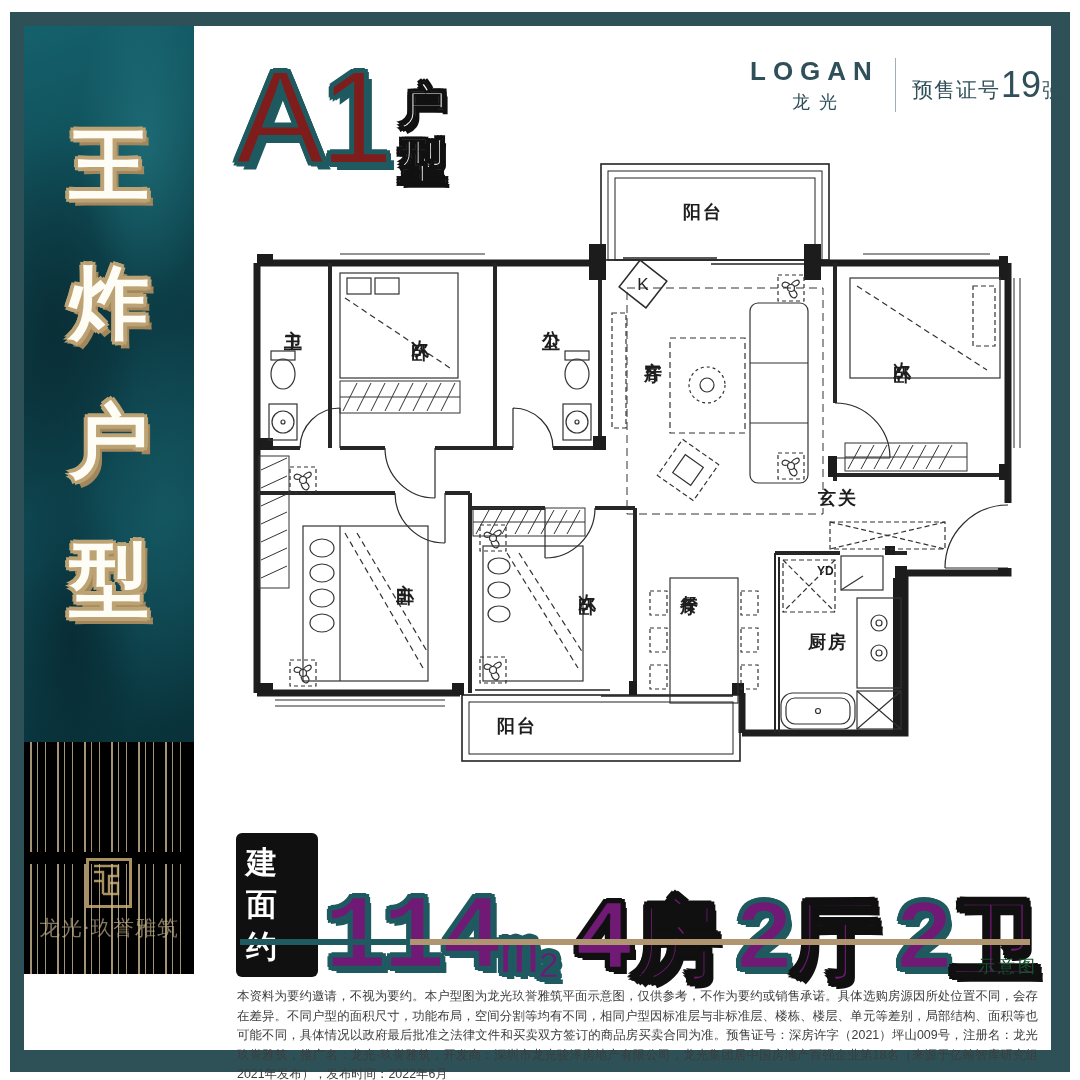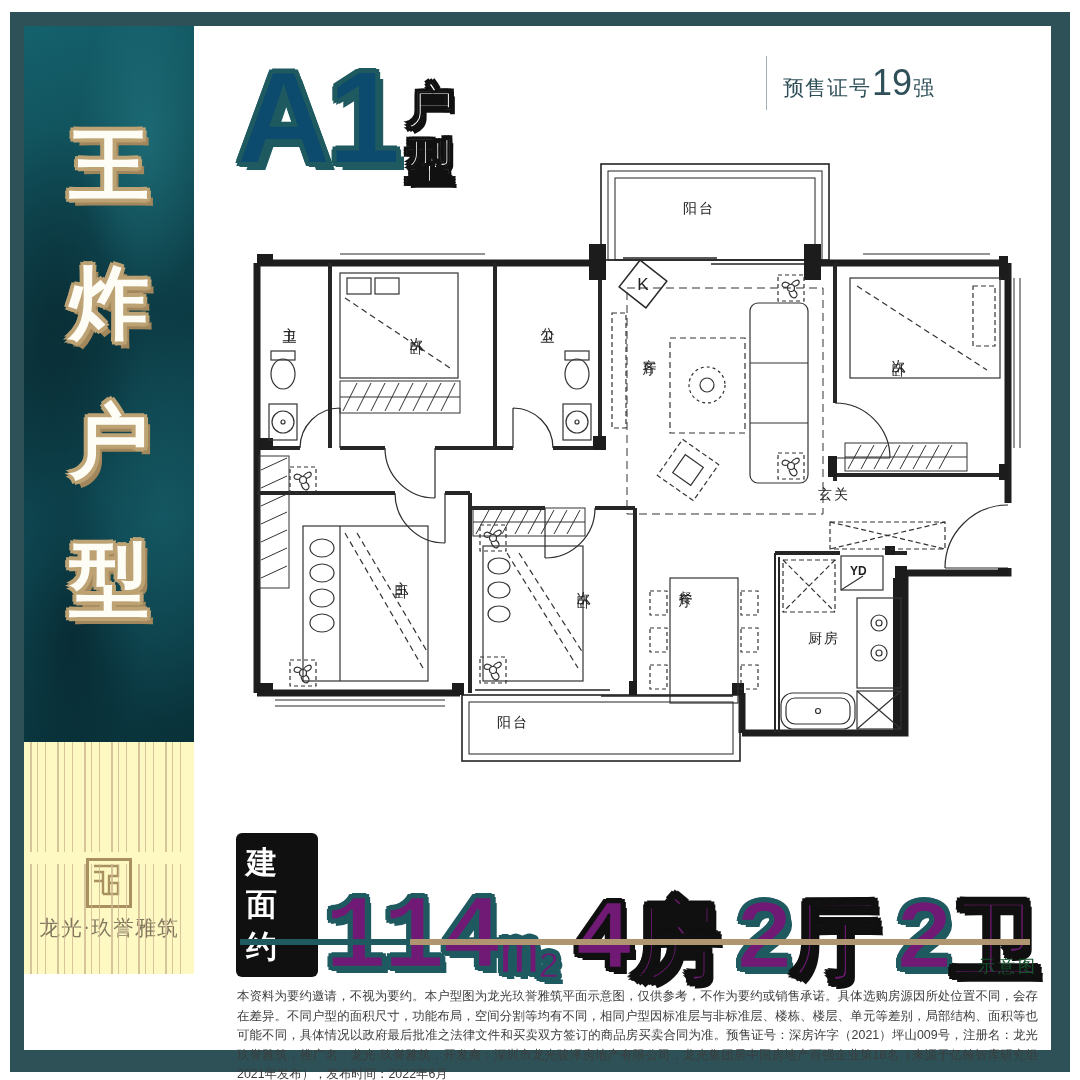--- a/index.html
+++ b/index.html
@@ -14,53 +14,53 @@
     background:
       radial-gradient(ellipse 65% 35% at 72% 16%, rgba(38,126,136,.55), rgba(0,0,0,0) 62%),
       radial-gradient(ellipse 75% 42% at 18% 42%, rgba(9,44,52,.85), rgba(0,0,0,0) 66%),
       radial-gradient(ellipse 85% 48% at 82% 68%, rgba(26,100,110,.5), rgba(0,0,0,0) 60%),
       radial-gradient(ellipse 65% 38% at 28% 86%, rgba(7,38,46,.75), rgba(0,0,0,0) 62%),
       linear-gradient(160deg,#14616c 0%,#0c3b44 45%,#0e4954 70%,#093139 100%);
     display:flex;flex-direction:column;align-items:center;padding-top:100px;box-sizing:border-box;}
   .brush-char{font-size:80px;font-weight:800;color:#fdfdf6;line-height:1;height:138px;
     text-shadow:-3px -3px 0 #bda274,3px -3px 0 #bda274,-3px 3px 0 #bda274,3px 3px 0 #bda274,
       -4px 0 0 #bda274,4px 0 0 #bda274,0 -4px 0 #bda274,0 4px 0 #bda274,6px 7px 0 #a2875c;}
-  .sidebar-cream{position:relative;width:100%;height:232px;background:#fef9c3;}
+  .sidebar-cream{position:relative;width:100%;height:232px;background:#000000;}
   .stripes{position:absolute;left:6px;right:6px;height:110px;
     background:
       repeating-linear-gradient(90deg,#cdb791 0 2px,rgba(0,0,0,0) 2px 7px,#cdb791 7px 8px,rgba(0,0,0,0) 8px 15px,#cdb791 15px 16px,rgba(0,0,0,0) 16px 27px);
     opacity:.8;}
   .stripes.top{top:0;}
   .stripes.bottom{bottom:0;}
   .seal{position:absolute;left:50%;top:116px;transform:translateX(-50%);width:40px;height:44px;
         border:3px solid #a8905f;}
   .project-name{position:absolute;left:0;right:0;top:172px;text-align:center;
         font-family:"Liberation Serif","DejaVu Serif",serif;font-size:21px;letter-spacing:1px;color:#82775f;}
   
   .brand{position:absolute;left:750px;top:56px;display:flex;align-items:center;color:#2f4f59;}
   .brand .en{font-size:26px;letter-spacing:7px;font-weight:600;text-align:center;}
   .brand .cn{font-size:18px;letter-spacing:9px;margin-top:3px;text-align:center;text-indent:9px;}
   .brand .divider{width:1px;height:54px;background:#9db0b4;margin:0 16px;}
   .brand .rank{font-size:21px;display:flex;align-items:baseline;letter-spacing:1px;}
   .brand .rank b{font-size:36px;font-weight:500;margin:0 1px;letter-spacing:0;}
   
   .unit-title{position:absolute;left:236px;top:52px;display:flex;align-items:flex-start;}
-  .a1{font-size:132px;line-height:1;font-weight:700;color:#0c4a6e;letter-spacing:-4px;
+  .a1{font-size:132px;line-height:1;font-weight:400;color:#7f1d1d;letter-spacing:-4px;
       -webkit-text-stroke:2px #1e5a60;
       text-shadow:-3px -3px 0 #1e5a60,3px -3px 0 #1e5a60,-3px 3px 0 #1e5a60,3px 3px 0 #1e5a60,
         -4px 0 0 #1e5a60,4px 0 0 #1e5a60,0 4px 0 #1e5a60,0 -4px 0 #1e5a60,7px 7px 0 #1e5a60;}
   .suffix-col{display:flex;flex-direction:column;margin:26px 0 0 10px;}
   .suffix-col span{font-size:47px;line-height:1.18;font-weight:800;color:#fff;
       -webkit-text-stroke:1px #111;
       text-shadow:-3px -3px 0 #111,3px -3px 0 #111,-3px 3px 0 #111,3px 3px 0 #111,
         -3px 0 0 #111,3px 0 0 #111,0 3px 0 #111,0 -3px 0 #111,4px 5px 0 #111;}
   
   .plan{position:absolute;left:245px;top:148px;width:780px;height:650px;}
   .plan svg{position:absolute;left:0;top:0;}
-  .room-label{position:absolute;color:#1d1d1d;font-size:14px;font-weight:400;letter-spacing:2px;white-space:nowrap;}
+  .room-label{position:absolute;color:#1d1d1d;font-size:18px;font-weight:700;letter-spacing:2px;white-space:nowrap;}
   .room-label.v{writing-mode:vertical-rl;text-orientation:upright;letter-spacing:4px;}
   .room-label.small{font-size:12px;font-weight:700;letter-spacing:0;}
   
   .headline{position:absolute;left:236px;top:833px;width:804px;display:flex;align-items:flex-end;}
   .badge{background:#101010;color:#fff;font-size:31px;font-weight:800;letter-spacing:2px;
          padding:9px 10px;border-radius:6px;margin:0 6px 6px 0;}
   .big{line-height:.82;font-weight:800;color:#701a75;font-family:Liberation Mono, monospace;}
   .teal-out{-webkit-text-stroke:2.5px #1e5a60;
     text-shadow:-3px -3px 0 #1e5a60,3px -3px 0 #1e5a60,-3px 3px 0 #1e5a60,3px 3px 0 #1e5a60,
       -4px 0 0 #1e5a60,4px 0 0 #1e5a60,0 4px 0 #1e5a60,0 -4px 0 #1e5a60,5px 6px 0 #1e5a60;}
@@ -102,20 +102,24 @@
             <path d="M5 5 H29 V15 H20 V33 M5 11 H14 V33 M5 20 H14 M20 22 H29 V33 H14"></path>
           </g>
         </svg>
       </div>
       <div class="project-name">龙光·玖誉雅筑</div>
       <div class="stripes bottom"></div>
     </div>
   </div>
 
   <div class="brand">
+    <div>
+      <div class="en">LOGAN</div>
+      <div class="cn">龙光</div>
+    </div>
     <div class="divider"></div>
     <div class="rank">
       <span>预售证号</span>
       <b>19</b>
       <span>强</span>
     </div>
   </div>
 
   <div class="unit-title">
     <span class="a1">A1</span>
@@ -300,21 +304,21 @@
     <div class="room-label v" style="left:36px;top:168px;">主卫</div>
     <div class="room-label v" style="left:163px;top:178px;">次卧</div>
     <div class="room-label v" style="left:294px;top:168px;">公卫</div>
     <div class="room-label v" style="left:396px;top:200px;">客厅</div>
     <div class="room-label v" style="left:645px;top:200px;">次卧</div>
     <div class="room-label" style="left:573px;top:338px;">玄关</div>
     <div class="room-label v" style="left:148px;top:422px;">主卧</div>
     <div class="room-label v" style="left:330px;top:432px;">次卧</div>
     <div class="room-label v" style="left:432px;top:432px;">餐厅</div>
     <div class="room-label" style="left:563px;top:482px;">厨房</div>
-    <div class="room-label small" style="left:605px;top:416px;">YD</div>
+    <div class="room-label small" style="left:572px;top:416px;">YD</div>
     <div class="room-label" style="left:252px;top:566px;">阳台</div>
   </div>
 
   <div class="headline">
     <span class="badge">建面约</span>
     <span class="big teal-out area-num">114</span>
       <span class="big teal-out area-unit">m</span>
       <span class="big teal-out area-sup">2</span>
     <span class="spec-group">
       <span class="big black-out spec-num">4</span>

